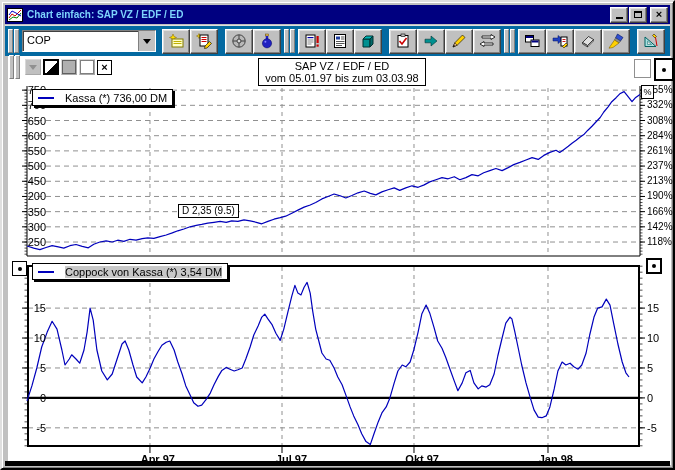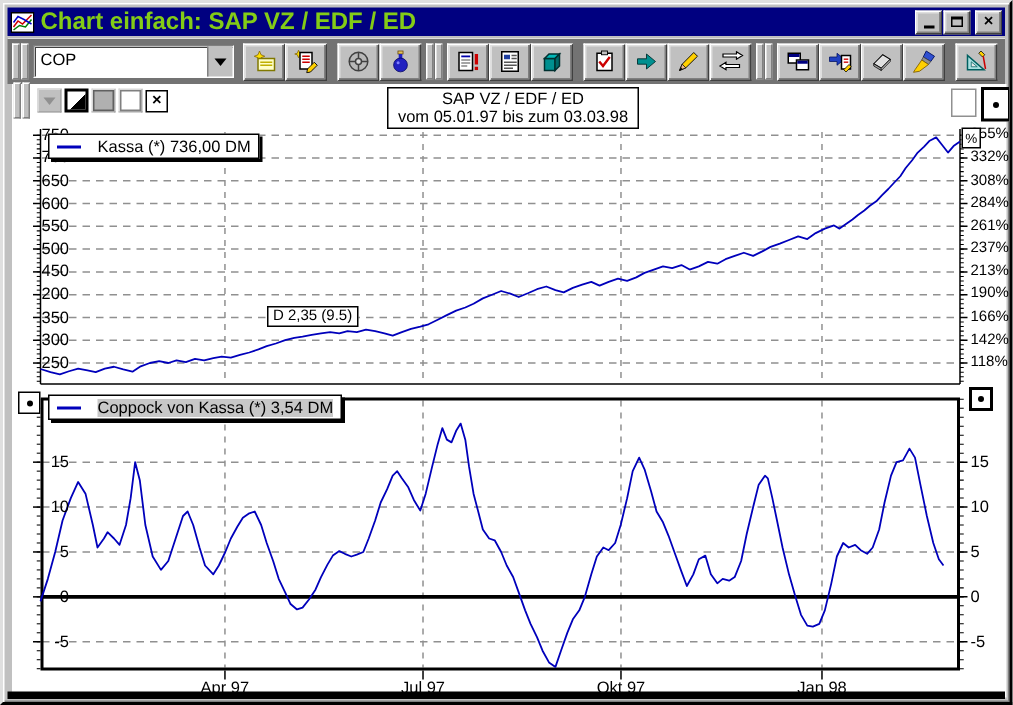--- a/index.html
+++ b/index.html
@@ -2,27 +2,27 @@
 <html><head>
 <meta charset="utf-8">
 <style>
   html,body{margin:0;padding:0;background:#808080;}
   body{font-family:"Liberation Sans", sans-serif;}
   #window{position:relative;width:675px;height:470px;background:#c0c0c0;box-sizing:border-box;
     border:2px solid;border-color:#dfdfdf #000 #000 #dfdfdf;
     box-shadow:inset 1px 1px 0 #fff, inset -1px -1px 0 #808080;overflow:hidden;}
   
   .titlebar{position:absolute;left:3px;top:3px;right:3px;height:19px;background:#000080;display:flex;align-items:center;padding:0 2px;}
-  .titlebar .ttl{flex:1;color:#84cc16;font-size:16px;font-weight:bold;margin-left:4px;white-space:nowrap;overflow:hidden;}
+  .titlebar .ttl{flex:1;color:#7dd3fc;font-size:10px;font-weight:bold;margin-left:4px;white-space:nowrap;overflow:hidden;}
   .winbtn{width:16px;height:14px;background:#c0c0c0;border:1px solid;border-color:#fff #404040 #404040 #fff;
     box-shadow:inset -1px -1px 0 #808080, inset 1px 1px 0 #dfdfdf;display:flex;align-items:center;justify-content:center;margin-left:1px;font-size:11px;font-weight:bold;line-height:1;}
   .g-min{width:7px;height:2px;background:#000;margin-top:7px;}
   .g-max{width:8px;height:7px;border:1px solid #000;border-top-width:2px;box-sizing:border-box;}
   
-  .toolbar{position:absolute;left:3px;top:23px;right:3px;height:30px;background:#737373;border-top:1px solid #dfdfdf;display:flex;align-items:center;}
+  .toolbar{position:absolute;left:3px;top:23px;right:3px;height:30px;background:#0369a1;border-top:1px solid #dfdfdf;display:flex;align-items:center;}
   .grip{display:flex;gap:1px;margin:0 3px;}
   .grip i{width:3px;height:22px;background:#c0c0c0;border:1px solid;border-color:#fff #808080 #808080 #fff;}
   .combo{display:flex;width:132px;height:20px;border:1px solid;border-color:#808080 #fff #fff #808080;box-shadow:inset 1px 1px 0 #404040;background:#fff;align-items:stretch;}
   .combo .val{flex:1;font-size:11px;padding:3px 0 0 4px;color:#000;}
   .combo .drop{width:16px;background:#c0c0c0;border-left:1px solid #808080;display:flex;align-items:center;justify-content:center;}
   .tri-down{width:0;height:0;border-left:4px solid transparent;border-right:4px solid transparent;border-top:5px solid #000;}
   #toolbar-groups{display:flex;align-items:center;}
   .tb-btn{width:26px;height:23px;background:#c0c0c0;border:1px solid;border-color:#fff #404040 #404040 #fff;
     box-shadow:inset -1px -1px 0 #808080, inset 1px 1px 0 #dfdfdf;display:flex;align-items:center;justify-content:center;}
   .tb-gap{width:7px;}
@@ -43,21 +43,21 @@
   
   .legend{position:absolute;background:#fff;border:1px solid #000;box-shadow:2px 2px 0 #000;height:15px;display:flex;align-items:center;font-size:11px;padding:0 5px;gap:11px;white-space:nowrap;z-index:5;}
   .lsample{width:16px;height:0;border-top:2px solid #0000bb;}
   .legend .hl{background:#c8c8c8;}
   .annot{position:absolute;background:#fff;border:1px solid #000;font-size:10px;line-height:12px;padding:0 3px;white-space:nowrap;z-index:4;}
   
   #labels-layer{position:absolute;left:0;top:0;width:675px;height:470px;pointer-events:none;z-index:3;}
   .ylab{position:absolute;font-size:11px;color:#000;}
   .ylab.left{left:0;width:44px;text-align:right;}
   .ylab.right{left:645px;width:30px;text-align:left;font-size:10px;}
-  .xlab{position:absolute;font-size:11px;width:50px;text-align:center;top:451px;}
+  .xlab{position:absolute;font-size:11px;width:50px;text-align:right;top:451px;font-weight:bold;}
   
   .dotbtn{position:absolute;background:#fff;border:1px solid #000;display:flex;align-items:center;justify-content:center;z-index:6;}
   .dotbtn i{width:4px;height:4px;background:#000;border-radius:50%;}
   .thick{border-width:2px;}
   .disbox{position:absolute;border:1px solid #909090;background:transparent;z-index:6;}
   .pctbadge{position:absolute;left:639px;top:83px;width:11px;height:12px;background:#fff;border:1px solid #000;font-size:9px;line-height:12px;text-align:center;z-index:6;}
   .bottomstrip{position:absolute;left:3px;right:3px;bottom:2px;height:5px;background:#000;}
 </style>
 </head>
 <body>

